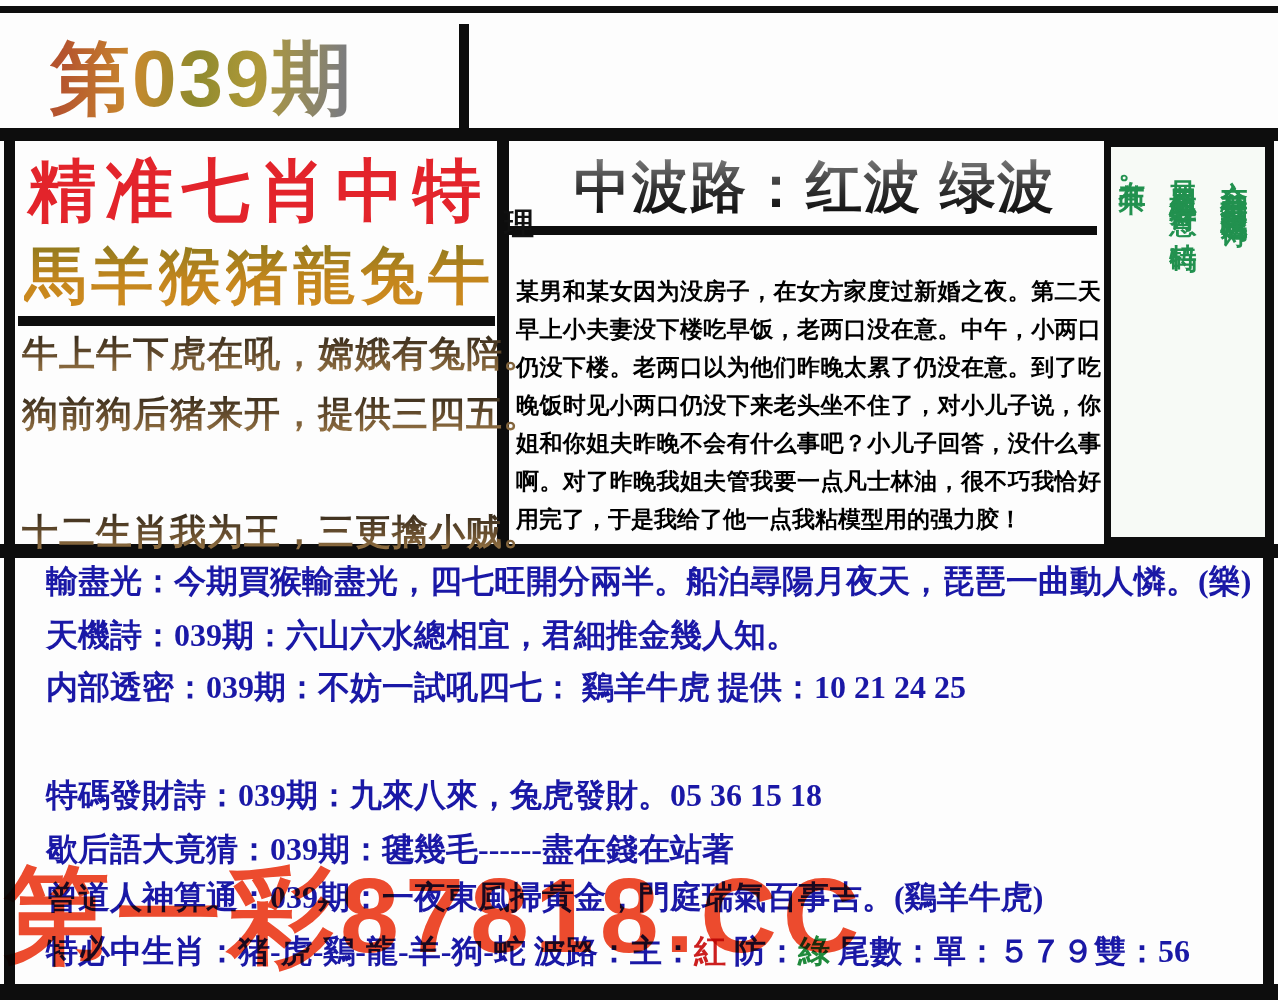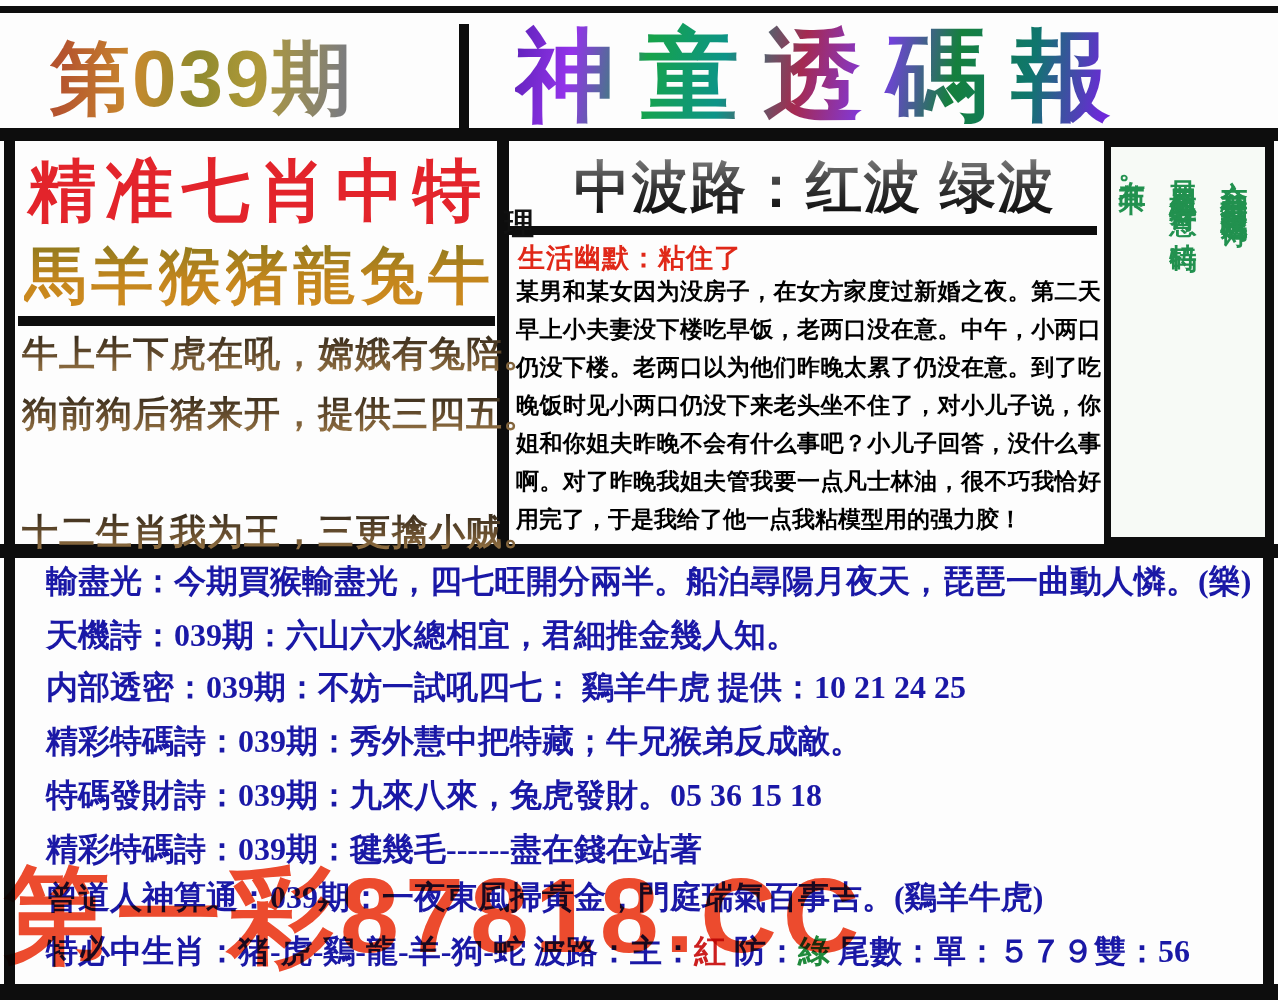--- a/index.html
+++ b/index.html
@@ -98,53 +98,50 @@
   <div class="bar" style="left:0;top:544px;width:1278px;height:14px;"></div>
   <div class="bar" style="left:0;top:984px;width:1278px;height:16px;"></div>
   <div class="bar" style="left:4px;top:128px;width:11px;height:872px;"></div>
   <div class="bar" style="left:1263px;top:128px;width:11px;height:872px;"></div>
   <div class="bar" style="left:459px;top:24px;width:10px;height:106px;"></div>
   <div class="bar" style="left:497px;top:141px;width:12px;height:403px;"></div>
   <div class="bar" style="left:18px;top:316px;width:477px;height:10px;"></div>
   <div class="bar" style="left:509px;top:226px;width:588px;height:9px;"></div>
 
   <div class="abs issue grad">第039期</div>
-  <div class="abs title grad">神童透碼報</div>
 
   <div class="abs red-header">精准七肖中特</div>
   <div class="abs zodiac-row">
     <span>馬</span>
     <span>羊</span>
     <span>猴</span>
     <span>猪</span>
     <span>龍</span>
     <span>兔</span>
     <span>牛</span>
   </div>
   <div class="abs poem grad" style="top:330px;">牛上牛下虎在吼，嫦娥有兔陪。</div>
   <div class="abs poem grad" style="top:390px;">狗前狗后猪来开，提供三四五。</div>
   <div class="abs poem grad" style="top:508px;">十二生肖我为王，三更擒小贼。</div>
 
   <div class="abs wave-header grad"><span class="rot180">必</span><span>中波路：红波 绿波</span></div>
   <div class="abs corner-char">理</div>
-  <div class="abs humor-title">生活幽默：粘住了</div>
   <div class="abs humor-body">某男和某女因为没房子，在女方家度过新婚之夜。第二天早上小夫妻没下楼吃早饭，老两口没在意。中午，小两口仍没下楼。老两口以为他们昨晚太累了仍没在意。到了吃晚饭时见小两口仍没下来老头坐不住了，对小儿子说，你姐和你姐夫昨晚不会有什么事吧？小儿子回答，没什么事啊。对了昨晚我姐夫管我要一点凡士林油，很不巧我恰好用完了，于是我给了他一点我粘模型用的强力胶！</div>
 
   <div class="abs right-panel">
     <div class="vcol">六合神童特别奉献透码诗</div>
     <div class="vcol">只要用心解开诗意，特码</div>
     <div class="vcol">在其中。</div>
   </div>
 
   <div class="abs pred" style="top:560px;">輸盡光：今期買猴輸盡光，四七旺開分兩半。船泊尋陽月夜天，琵琶一曲動人憐。(樂)</div>
   <div class="abs pred" style="top:614px;">天機詩：039期：六山六水總相宜，君細推金幾人知。</div>
   <div class="abs pred" style="top:666px;">内部透密：039期：不妨一試吼四七： 鷄羊牛虎 提供：10 21 24 25</div>
-  <div class="abs pred" style="top:720px;">精彩特碼詩：039期：秀外慧中把特藏；牛兄猴弟反成敵。</div>
   <div class="abs pred" style="top:774px;">特碼發財詩：039期：九來八來，兔虎發財。05 36 15 18</div>
-  <div class="abs pred" style="top:828px;">精彩特碼詩：039期：毽幾毛------盡在錢在站著</div>
+  <div class="abs pred" style="top:828px;">歇后語大竟猜：039期：毽幾毛------盡在錢在站著</div>
   <div class="abs pred" style="top:876px;">曾道人神算通：039期：一夜東風掃黃金，門庭瑞氣百事吉。(鷄羊牛虎)</div>
   <div class="abs pred" style="top:930px;">
     <span>特必中生肖：猪-虎-鷄-龍-羊-狗-蛇 波路：主：</span><span class="c-red">紅</span><span> 防：</span><span class="c-green">綠</span><span> 尾數：單：５７９雙：56</span>
   </div>
 
   <div class="abs watermark">第一彩87818.CC</div>
 
 </div>
 
 </body></html>

